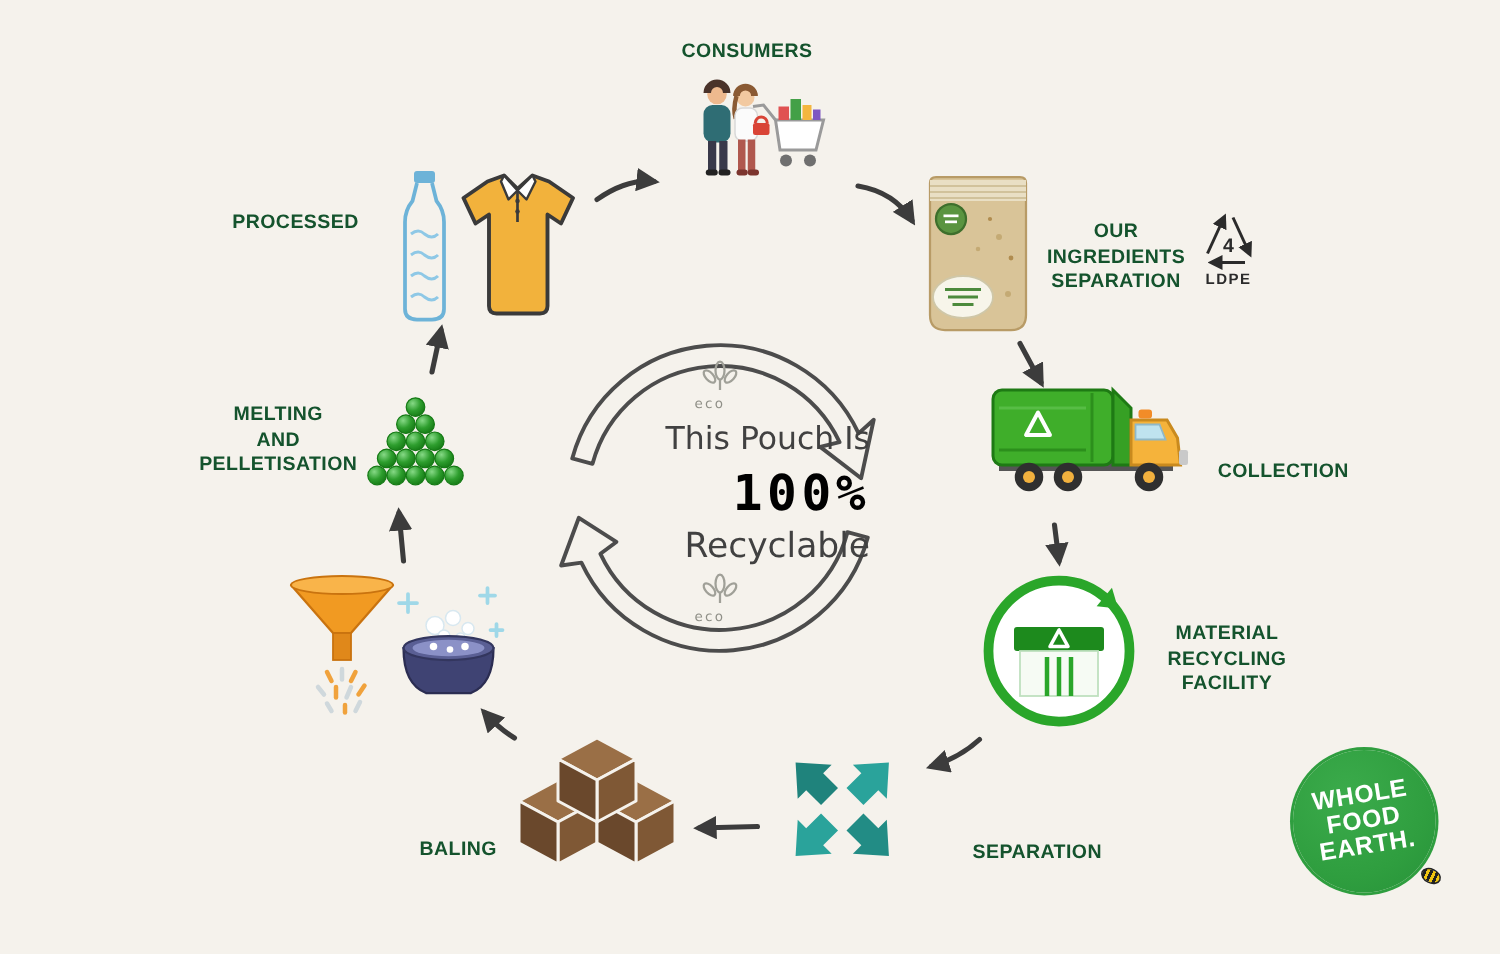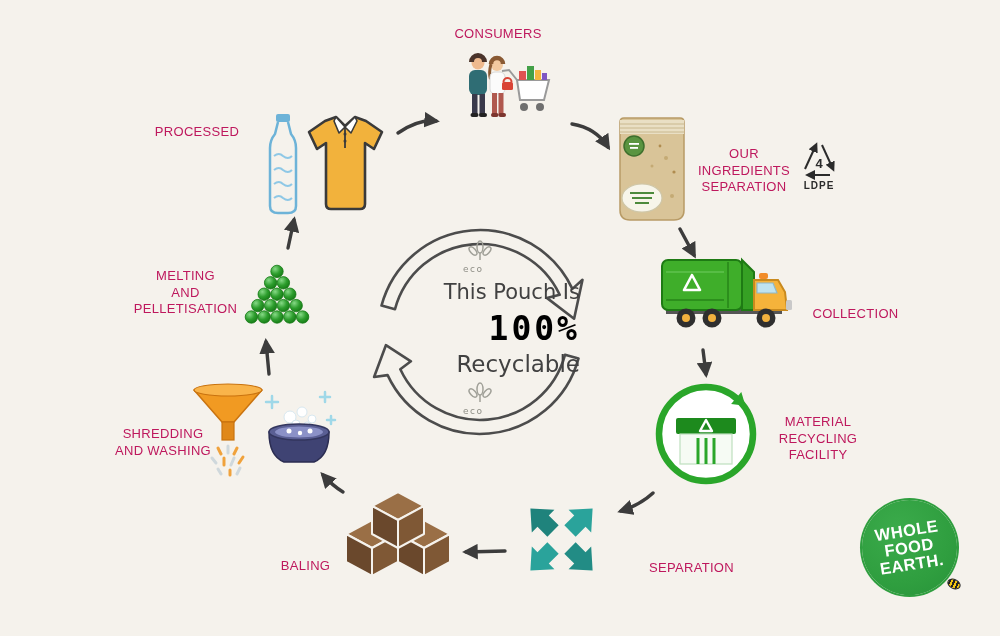--- a/index.html
+++ b/index.html
@@ -5,22 +5,22 @@
   html,body{margin:0;padding:0;}
   #canvas{
     position:relative;width:1000px;height:636px;overflow:hidden;
     background:#f5f2ec;
     font-family:"Liberation Sans", sans-serif;
   }
   .abs{position:absolute;}
   .lbl{
     position:absolute;
     font-family:"Liberation Sans", sans-serif;
-    font-weight:400;font-size:13px;line-height:1.28;
-    color:#be185d;text-align:center;letter-spacing:.3px;
+    font-weight:700;font-size:13px;line-height:1.28;
+    color:#14532d;text-align:center;letter-spacing:.3px;
   }
   .overlay{position:absolute;left:0;top:0;width:1000px;height:636px;pointer-events:none;}
   .connector{stroke:#3c3c3c;stroke-width:3.4;fill:none;stroke-linecap:round;}
   .cycle-arc{fill:none;stroke:#4c4c4c;stroke-width:2.6;stroke-linejoin:round;}
   
   .center-text{
     position:absolute;left:380px;top:280px;width:200px;text-align:right;
     font-family:"DejaVu Sans", sans-serif;color:#414141;
   }
   .center-text .l1{font-size:21px;}
@@ -140,21 +140,21 @@
       <rect x="45" y="22" width="15" height="22" rx="5" fill="#fbfbfb" stroke="#d8d8d8"></rect>
       <rect x="47" y="43" width="5" height="22" fill="#b0584e"></rect>
       <rect x="53.5" y="43" width="5" height="22" fill="#b0584e"></rect>
       <rect x="46" y="63" width="7.5" height="4" rx="2" fill="#7c352e"></rect>
       <rect x="53.5" y="63" width="7.5" height="4" rx="2" fill="#7c352e"></rect>
       <rect x="57" y="32" width="11" height="8" rx="1.5" fill="#d94436"></rect>
       <path d="M58.5 32 a4 4 0 0 1 8 0" fill="none" stroke="#d94436" stroke-width="2"></path>
     </svg>
   </div>
 
-  <div class="lbl" style="left:112px;top:124px;width:170px;">
+  <div class="lbl" style="left:112px;top:140px;width:170px;">
     <div>PROCESSED</div>
   </div>
 
   <div class="abs" style="left:262px;top:112px;">
     <svg width="42" height="105" viewBox="0 0 42 105">
       <rect x="14" y="2" width="14" height="8" rx="2" fill="#6db3d8"></rect>
       <path d="M16 10 L13 22 Q8 28 8 36 L8 94 Q8 101 16 101 L26 101 Q34 101 34 94 L34 36 Q34 28 29 22 L26 10" fill="none" stroke="#6db3d8" stroke-width="2.5" stroke-linejoin="round"></path>
       <path d="M12 44 q5 -4 9 0 q5 4 9 0" fill="none" stroke="#8ec8e6" stroke-width="2"></path>
       <path d="M12 58 q5 -4 9 0 q5 4 9 0" fill="none" stroke="#8ec8e6" stroke-width="2"></path>
       <path d="M12 72 q5 -4 9 0 q5 4 9 0" fill="none" stroke="#8ec8e6" stroke-width="2"></path>
@@ -280,24 +280,20 @@
 
         <polygon points="56,4 82,18 56,32 30,18" fill="#9a6f46"></polygon>
         <polygon points="82,18 82,46 56,60 56,32" fill="#7f5835"></polygon>
         <polygon points="30,18 56,32 56,60 30,46" fill="#6a482c"></polygon>
       </g>
     </svg>
   </div>
 
   <div class="lbl" style="left:268px;top:558px;width:75px;">BALING</div>
 
-  <div class="lbl" style="left:108px;top:426px;width:110px;">
-    <div>SHREDDING</div>
-    <div>AND WASHING</div>
-  </div>
 
   <div class="abs" style="left:188px;top:382px;">
     <svg width="85" height="95" viewBox="0 0 85 95">
       <path d="M6 8 L74 8 L46 40 L34 40 Z" fill="#f19a22" stroke="#c9730f" stroke-width="1.5" stroke-linejoin="round"></path>
       <ellipse cx="40" cy="8" rx="34" ry="6" fill="#f9b44a" stroke="#c9730f" stroke-width="1.2"></ellipse>
       <rect x="34" y="40" width="12" height="18" fill="#e0881a" stroke="#c9730f" stroke-width="1.2"></rect>
       <g stroke-width="3" stroke-linecap="round">
         <line x1="30" y1="66" x2="33" y2="72" stroke="#f0a23c"></line>
         <line x1="40" y1="64" x2="40" y2="71" stroke="#cfd8dc"></line>
         <line x1="49" y1="66" x2="46" y2="72" stroke="#f0a23c"></line>

